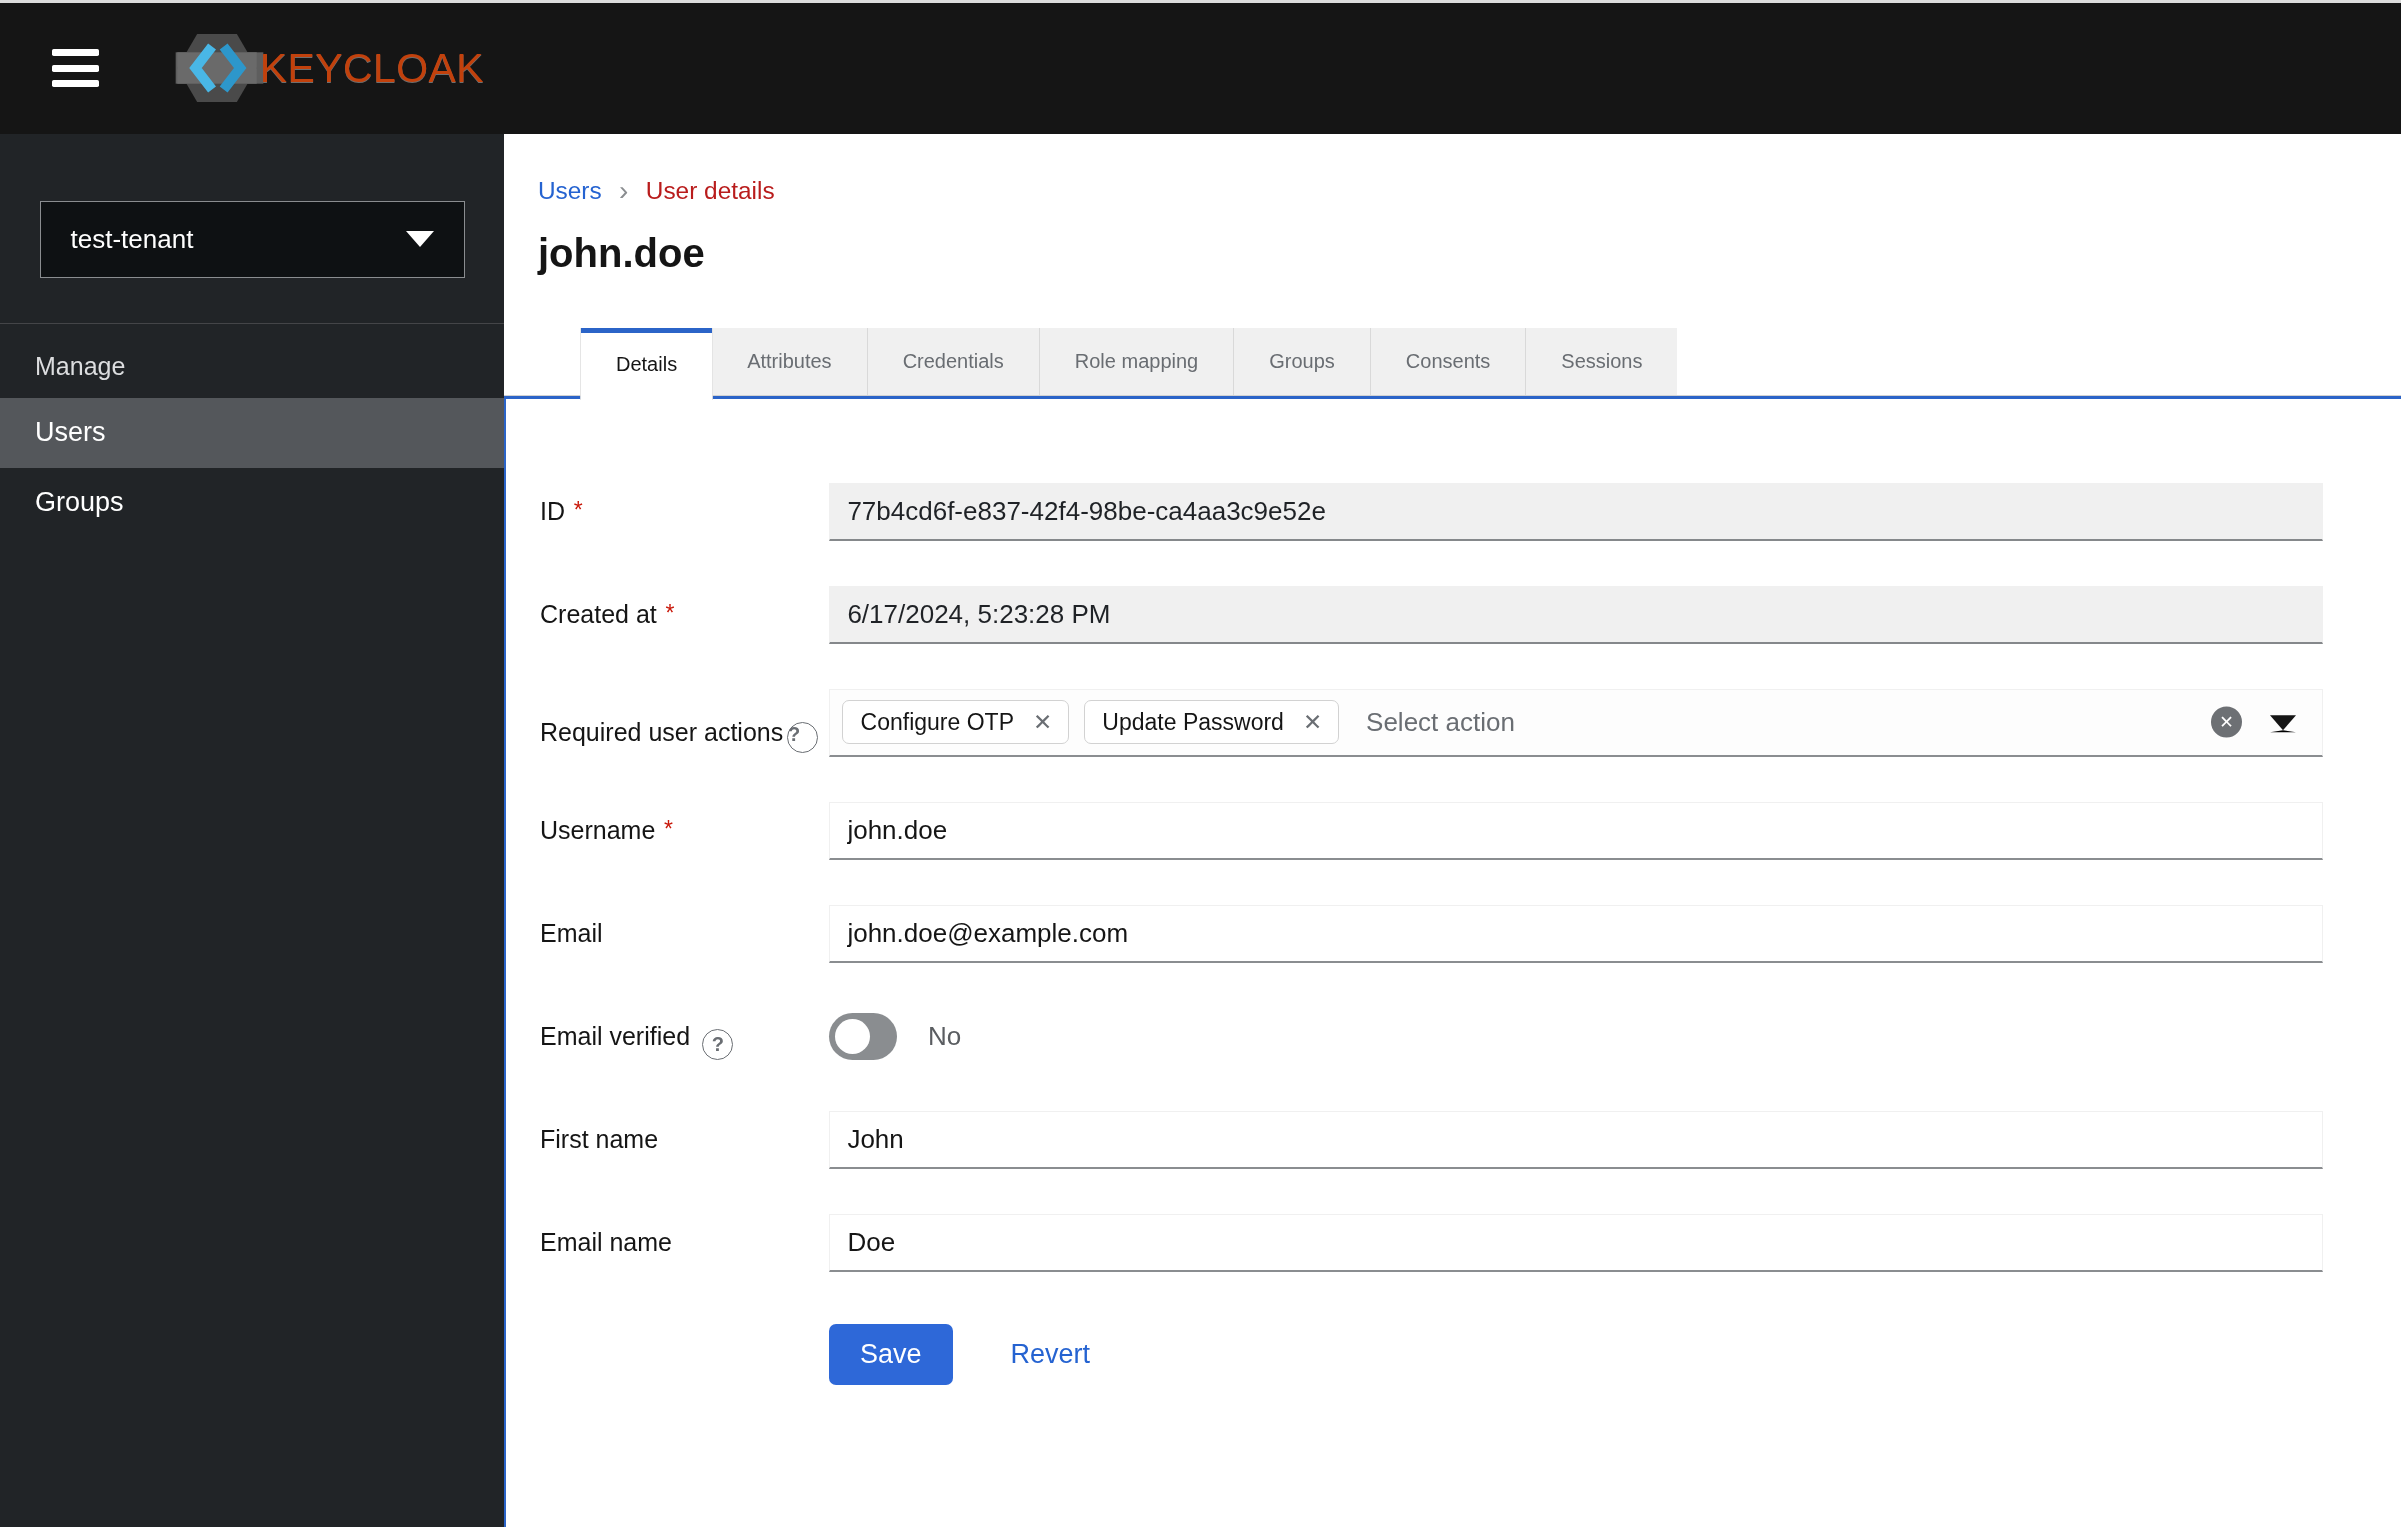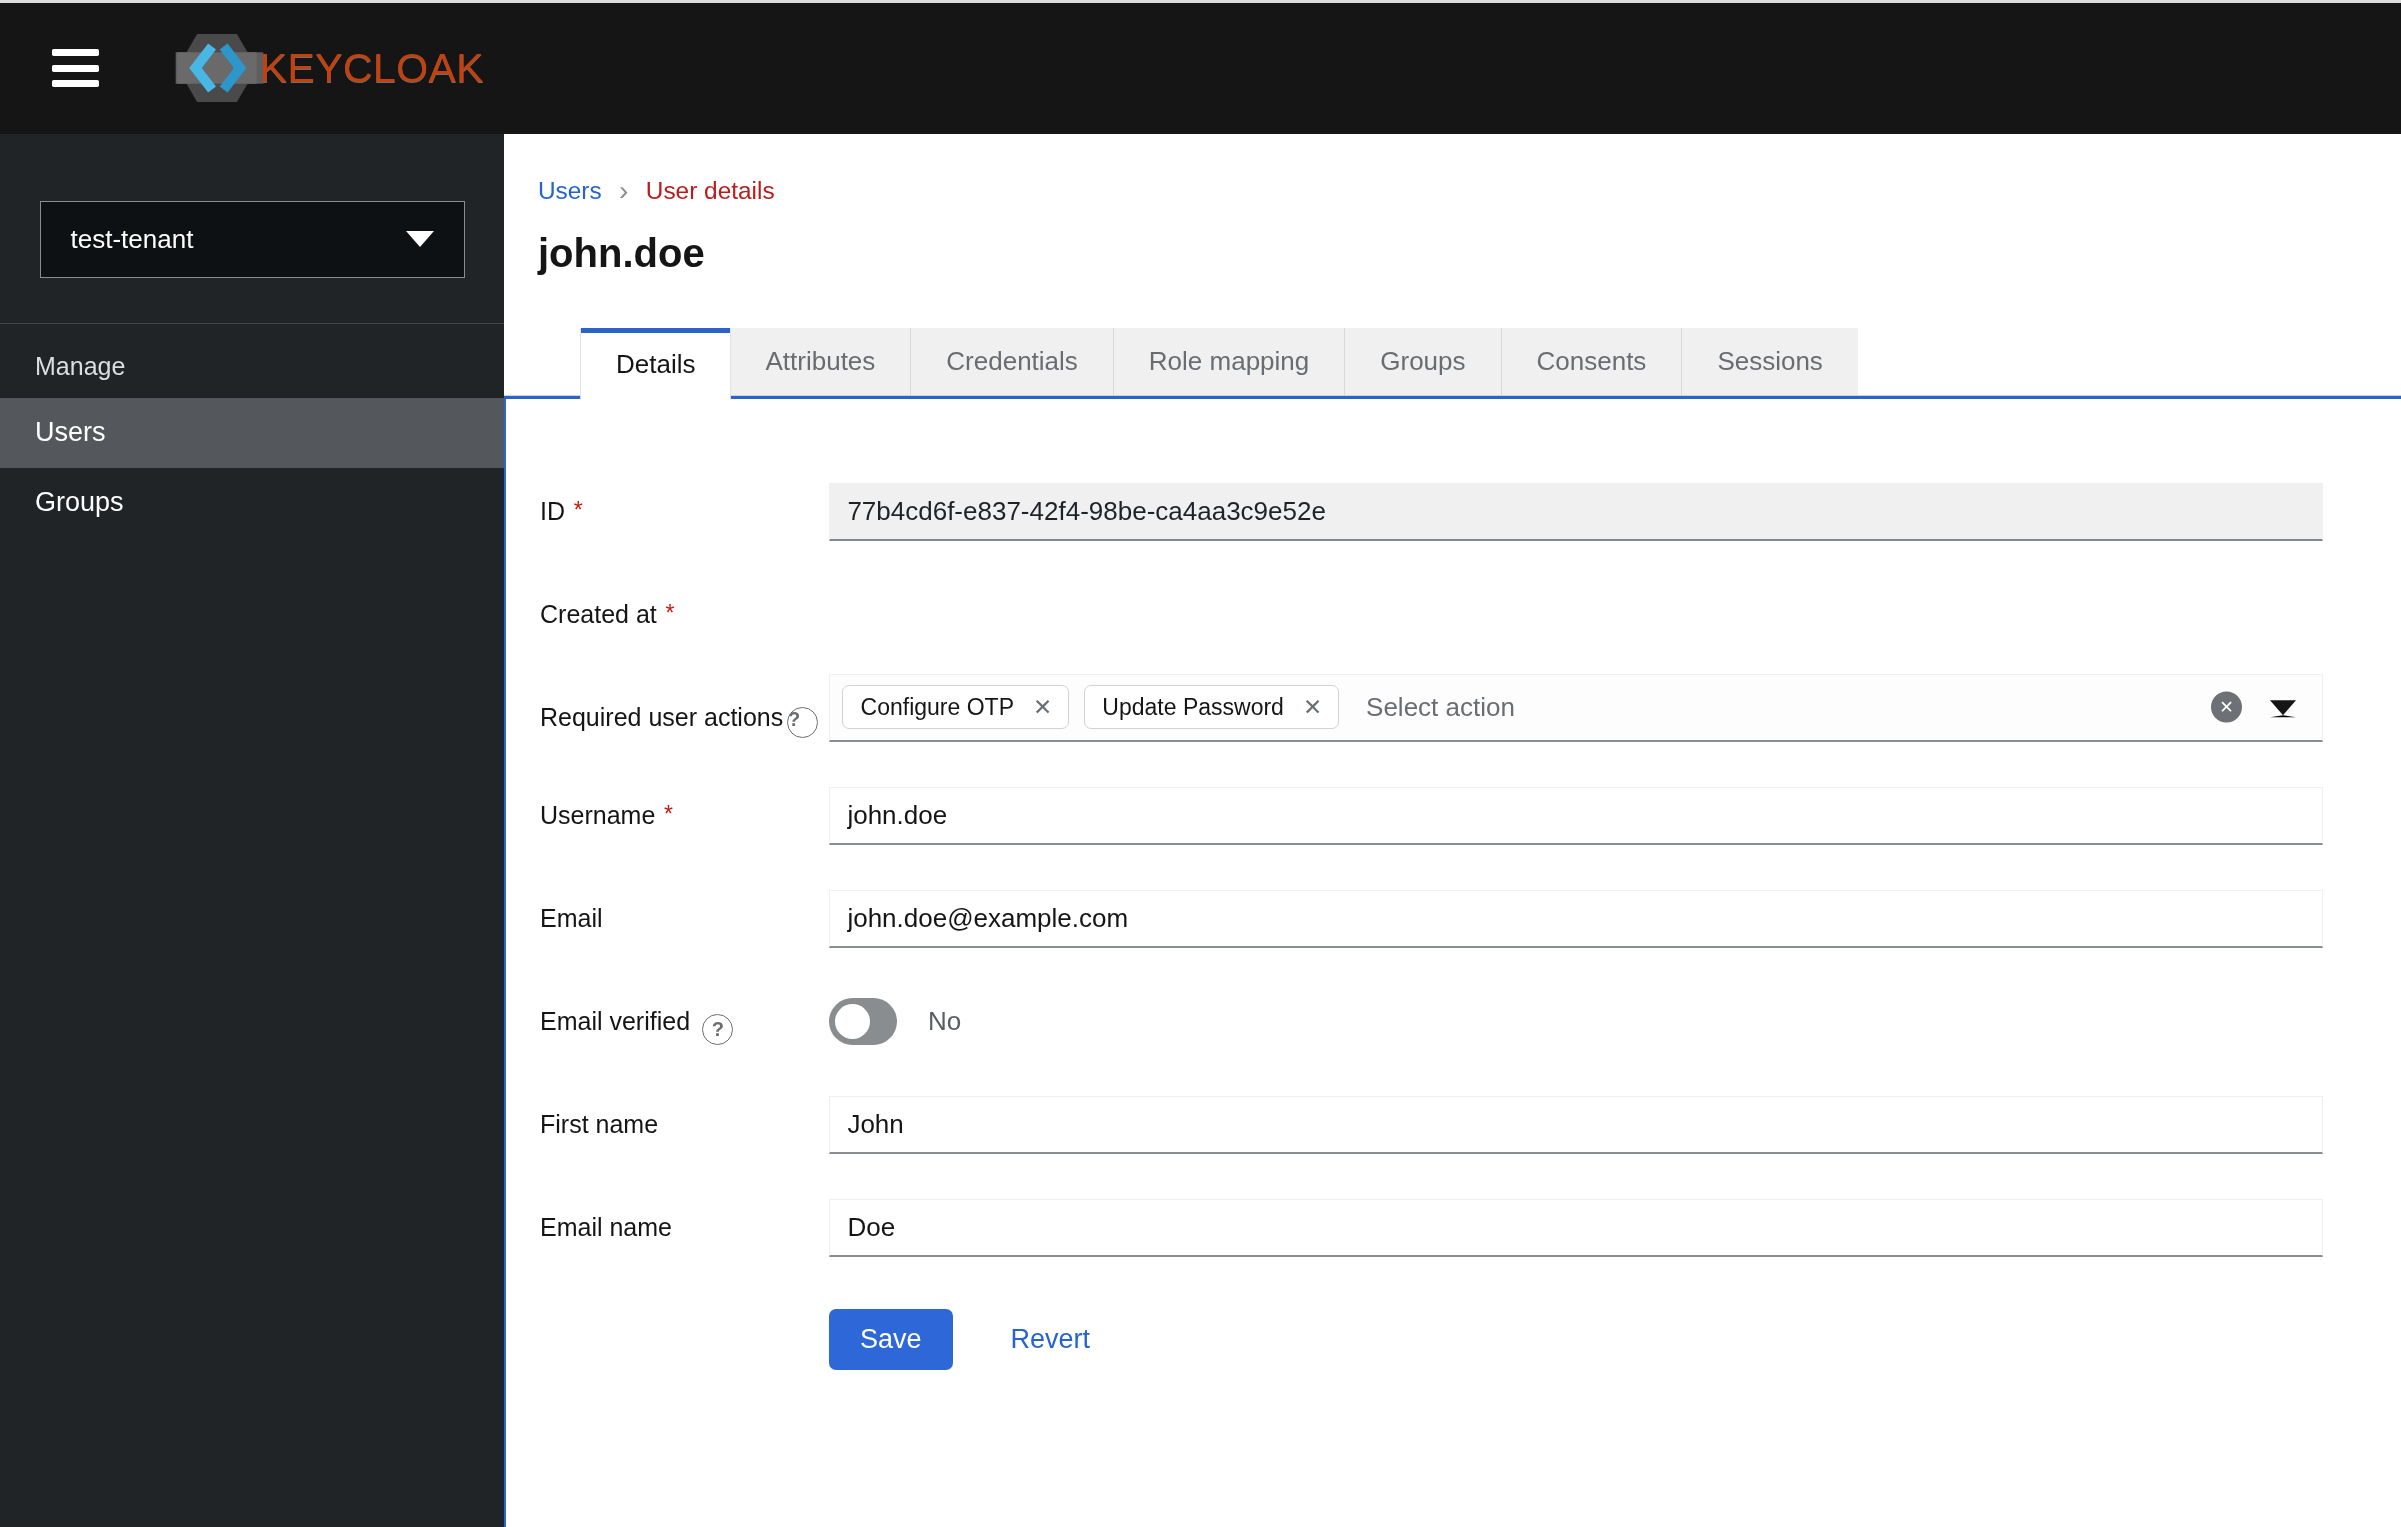--- a/index.html
+++ b/index.html
@@ -60,21 +60,21 @@
   .breadcrumb { margin: 43px 78px 0 34px; font-size: 24.4px; display: flex; align-items: center; }
   .breadcrumb .crumb-link { color: #2563d1; text-decoration: none; cursor: pointer; }
   .breadcrumb .crumb-sep { color: #8a8d90; margin: 0 17.4px; font-size: 28px; line-height: 1; }
   .breadcrumb .crumb-current { color: #b91c1c; }
   .page-title { margin: 26px 78px 0 34px; font-size: 40px; font-weight: 700; color: #151515; }
 
   
   .tabs-strip { margin-top: 52px; position: relative; display: flex; padding-left: 77px; height: 68px; }
   .tabs-strip::after { content: ""; position: absolute; left: 0; right: 0; bottom: 0; height: 0.9px; background: #d2d2d2; }
   .tab {
-    display: flex; align-items: center; padding: 0 35px; font-size: 26px;
+    display: flex; align-items: center; padding: 0 35px; font-size: 20px;
     background: #f0f0f0; color: #696d72; border: none; cursor: pointer;
     border-right: 0.9px solid #d9d9d9; font-family: inherit;
   }
   .tab:last-child { border-right: none; }
   .tab.active {
     background: #fff; color: #151515; position: relative; z-index: 2;
     border-top: 5.2px solid #2b64c8; border-right: none;
     margin-bottom: -4.4px; padding-bottom: 4.4px;
     box-shadow: 0.9px 0 0 #e3e3e3, -0.9px 0 0 #e3e3e3;
   }
@@ -222,20 +222,23 @@
           </div>
           <div class="field-col">
             <input class="text-input disabled" readonly="" value="77b4cd6f-e837-42f4-98be-ca4aa3c9e52e" style="">
           </div>
         </div>
 
         <div class="form-row">
           <div class="label-col">
             <span class="field-label">Created at</span><span class="required-star">*</span>
           </div>
+          <div class="field-col">
+            <input class="text-input disabled" readonly="" value="6/17/2024, 5:23:28 PM" style="">
+          </div>
         </div>
 
         <div class="form-row">
           <div class="label-col">
             <span class="field-label">Required user actions</span>
             <span class="help-icon help-below">?</span>
           </div>
           <div class="field-col">
             <div class="multiselect">
               <span class="chip">

